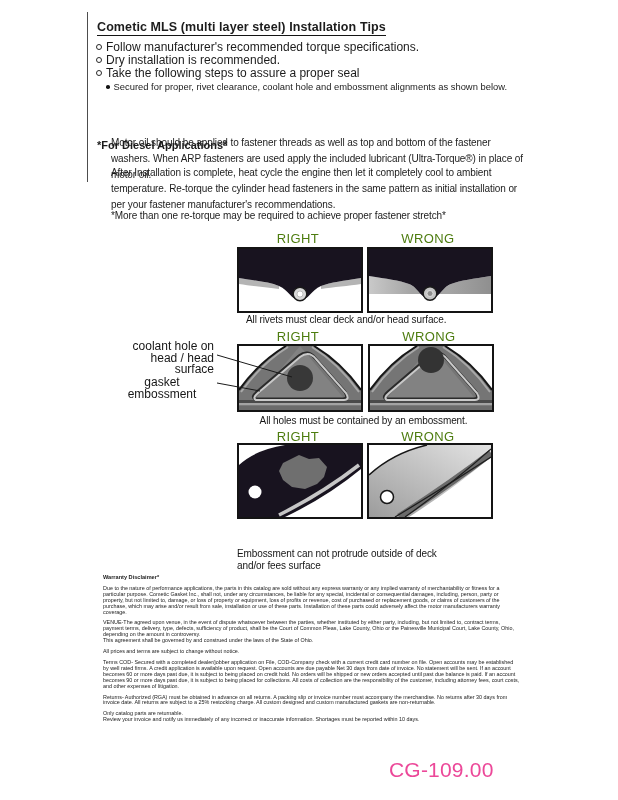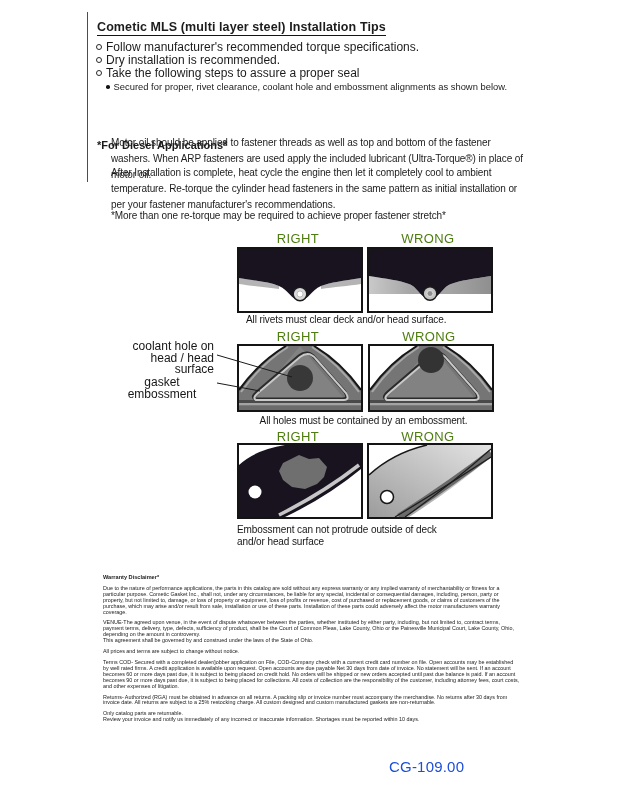--- a/index.html
+++ b/index.html
@@ -35,21 +35,21 @@
   .rw-label{width:122px;text-align:center;font-size:13px;letter-spacing:.4px;color:#4d7c0f;}
   .diagram-box{width:122px;border:2px solid #141414;font-size:0;line-height:0;background:#fff;}
   .cap{font-size:10px;letter-spacing:-.1px;color:#161616;}
   .ann{width:104px;text-align:right;font-size:12px;line-height:11.5px;color:#161616;}
   #leader-lines{left:0;top:0;pointer-events:none;}
   #left-rule{left:87px;top:12px;width:1.2px;height:170px;background:#4d4d4d;}
   
   #fineprint{left:103px;top:575px;width:417px;font-size:5.4px;line-height:5.9px;color:#222;}
   #fineprint .fp-head{font-weight:bold;font-size:5.6px;margin:0 0 5px 0;}
   #fineprint p{margin:0 0 5px 0;white-space:pre-line;}
-  #page-number{left:389px;top:758px;font-size:15px;letter-spacing:.2px;color:#1d4ed8;}
+  #page-number{left:389px;top:758px;font-size:21px;letter-spacing:.2px;color:#ec4899;}
 </style>
 </head>
 <body>
 
 <div id="page">
 
   <div class="abs" id="left-rule"></div>
 
   <div class="abs" id="title">Cometic MLS (multi layer steel) Installation Tips</div>
 
@@ -188,23 +188,23 @@
       <rect width="122" height="72" fill="#ffffff"></rect>
       <path d="M0,30 Q24,8 58,0 L122,0 V12 Q84,44 40,72 L0,72 Z" fill="url(#r3wg)"></path>
       <path d="M58,0 Q24,8 0,30" stroke="#161616" stroke-width="1.5" fill="none"></path>
       <path d="M30,72 Q80,40 122,8" stroke="#6a6a6a" stroke-width="7" fill="none"></path>
       <path d="M26,72 Q76,42 122,12" stroke="#1d1d1d" stroke-width="1.2" fill="none"></path>
       <path d="M36,72 Q84,38 122,4" stroke="#1d1d1d" stroke-width="1.2" fill="none"></path>
       <circle cx="18" cy="52" r="6.5" fill="#ffffff" stroke="#161616" stroke-width="1.5"></circle>
     </svg>
   </div>
 
-  <div class="abs cap" style="left:237px;top:524px;line-height:12px;">
+  <div class="abs cap" style="left:237px;top:548px;line-height:12px;">
     <div>Embossment can not protrude outside of deck</div>
-    <div>and/or head surface</div>
+    <div>and/or fees surface</div>
   </div>
 
   <svg class="abs" id="leader-lines" width="618" height="800" viewBox="0 0 618 800">
     <line x1="217" y1="355" x2="292" y2="377" stroke="#1a1a1a" stroke-width="1"></line>
     <line x1="217" y1="383" x2="260" y2="391" stroke="#1a1a1a" stroke-width="1"></line>
   </svg>
 
   <div class="abs" id="fineprint">
     <p class="fp-head">Warranty Disclaimer*</p>
     <p>Due to the nature of performance applications, the parts in this catalog are sold without any express warranty or any implied warranty of merchantability or fitness for a particular purpose.  Cometic Gasket Inc., shall not, under any circumstances, be liable for any special, incidental or consequential damages, including, person, party or property, but not limited to, damage, or loss of property or equipment, loss of profits or revenue, cost of purchased or replacement goods, or claims of customers of the purchase, which may arise and/or result from sale, installation or use of these parts.  Installation of these parts could adversely affect the motor manufacturers warranty coverage.</p>

